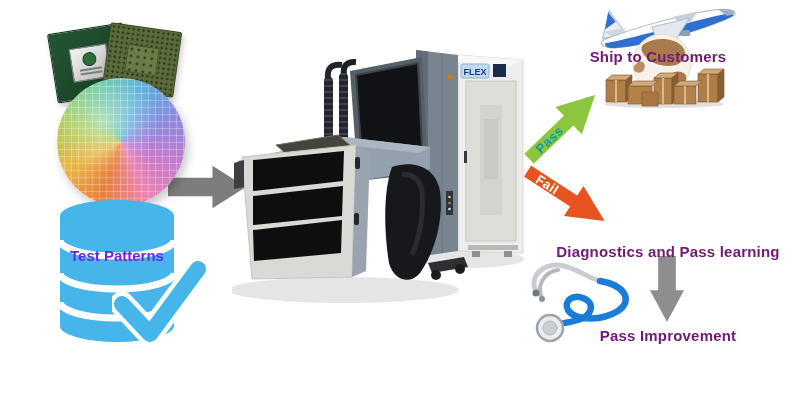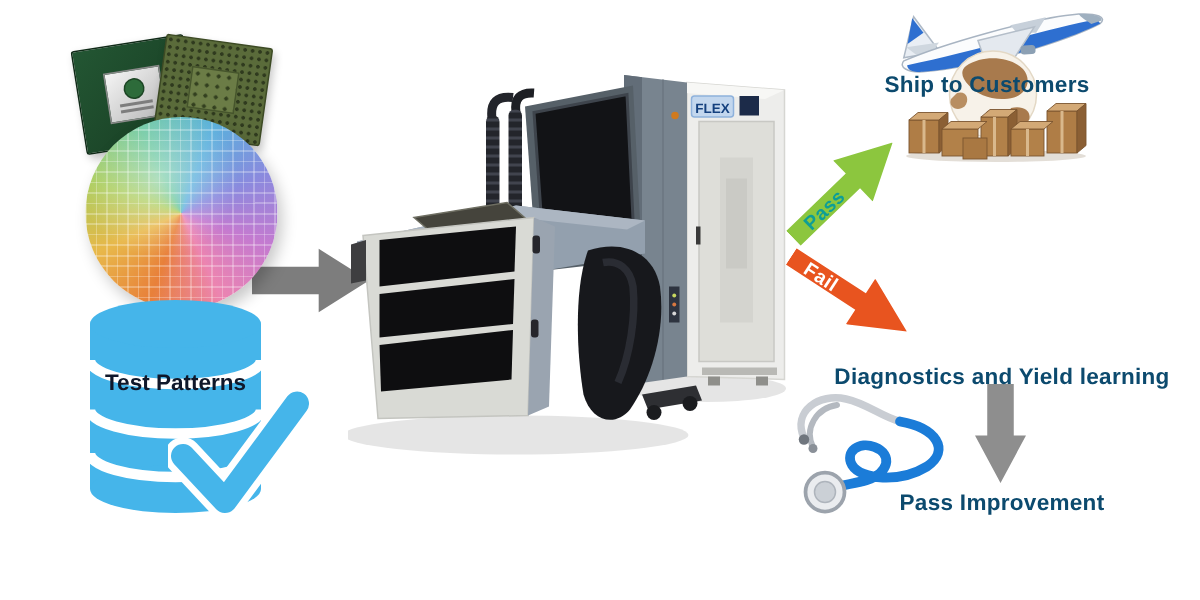--- a/index.html
+++ b/index.html
@@ -24,42 +24,42 @@
   .chip2 .core{width:30px;height:26px;background:#6b7c46;
          background-image:radial-gradient(circle,#33401f 1.2px,transparent 1.5px);background-size:7px 7px;
          border:1px solid #46552c;}
   .wafer{left:57px;top:78px;width:128px;height:128px;border-radius:50%;
          background-image:
            repeating-linear-gradient(0deg,rgba(255,255,255,.28) 0 1px,transparent 1px 7px),
            repeating-linear-gradient(90deg,rgba(255,255,255,.28) 0 1px,transparent 1px 7px),
            radial-gradient(circle at 38% 32%,rgba(255,255,255,.45),rgba(255,255,255,0) 45%),
            conic-gradient(from 200deg,#e8803a,#e8b84a,#a8cc5a,#62c49a,#5ab0dc,#8a8ade,#c47ad0,#ec84b0,#e8803a);
          box-shadow:3px 5px 10px rgba(0,0,0,.22);z-index:3;}
-  .db-text{left:57px;top:247px;width:120px;font-size:15px;font-weight:bold;color:#0f172a;
+  .db-text{left:57px;top:247px;width:120px;font-size:15px;font-weight:bold;color:#6d28d9;
            text-align:center;z-index:5;}
 
   
   .rarrow{left:168px;top:164px;width:78px;height:46px;background:#7d7d7d;
           clip-path:polygon(0 30%,57% 30%,57% 4%,100% 50%,57% 96%,57% 70%,0 70%);}
   .darrow{left:650px;top:256px;width:34px;height:66px;background:#8e8e8e;
           clip-path:polygon(24% 0,76% 0,76% 52%,100% 52%,50% 100%,0 52%,24% 52%);}
   .flowarrow{position:absolute;}
   .flowarrow .shape{position:absolute;inset:0;
           clip-path:polygon(0 32%,60% 32%,60% 0,100% 50%,60% 100%,60% 68%,0 68%);}
   .flowarrow span{position:absolute;left:12px;top:0;height:100%;display:flex;align-items:center;
           font-weight:bold;font-size:13px;letter-spacing:.5px;}
   .pass{left:516px;top:108px;width:92px;height:38px;transform:rotate(-44deg);}
   .pass .shape{background:#8cc63e;}
   .pass span{color:#0e9e96;}
   .fail{left:520px;top:178px;width:92px;height:36px;transform:rotate(33deg);}
   .fail .shape{background:#e8541f;}
   .fail span{color:#ffffff;}
 
   
-  .label{position:absolute;font-weight:bold;color:#0c4a6e;text-align:center;font-size:15px;
+  .label{position:absolute;font-weight:bold;color:#701a75;text-align:center;font-size:15px;
          letter-spacing:.2px;z-index:6;}
   .ship-label{left:578px;top:48px;width:160px;}
   .diag-label{left:552px;top:243px;width:232px;}
   .yield-label{left:588px;top:327px;width:160px;}
 </style>
 </head>
 <body>
 
 <div id="stage">
 
@@ -200,21 +200,21 @@
     </g>
     <g stroke="#d9b88c" stroke-width="2">
       <line x1="18" y1="50" x2="18" y2="72"></line>
         <line x1="65" y1="48" x2="65" y2="74"></line>
       <line x1="110" y1="44" x2="110" y2="72"></line>
         <line x1="87" y1="56" x2="87" y2="74"></line>
     </g>
   </svg>
   <div class="label ship-label">Ship to Customers</div>
 
-  <div class="label diag-label">Diagnostics and Yield learning</div>
+  <div class="label diag-label">Diagnostics and Pass learning</div>
   <svg class="abs" style="left:522px;top:258px;" width="120" height="86" viewBox="0 0 120 86">
     <g fill="none" stroke-linecap="round">
       <path d="M14,34 C6,16 24,4 42,8 C56,11 66,20 78,23" stroke="#c9cdd3" stroke-width="5"></path>
       <path d="M20,40 C14,28 22,14 36,12" stroke="#b4b9c0" stroke-width="4"></path>
       <circle cx="14" cy="35" r="3.5" fill="#70767e" stroke="none"></circle>
       <circle cx="20" cy="41" r="3" fill="#8a9098" stroke="none"></circle>
       <path d="M78,23 C102,27 112,42 96,53 C78,64 52,62 46,52 C41,43 51,36 61,40 C74,45 70,58 56,62 C48,64.5 40,65 35,67" stroke="#1b7cd8" stroke-width="6.5"></path>
       <circle cx="28" cy="70" r="13" fill="#eaecef" stroke="#9ca3ac" stroke-width="2.5"></circle>
       <circle cx="28" cy="70" r="7" fill="#cbd0d6" stroke="#aeb4bc" stroke-width="1"></circle>
     </g>

